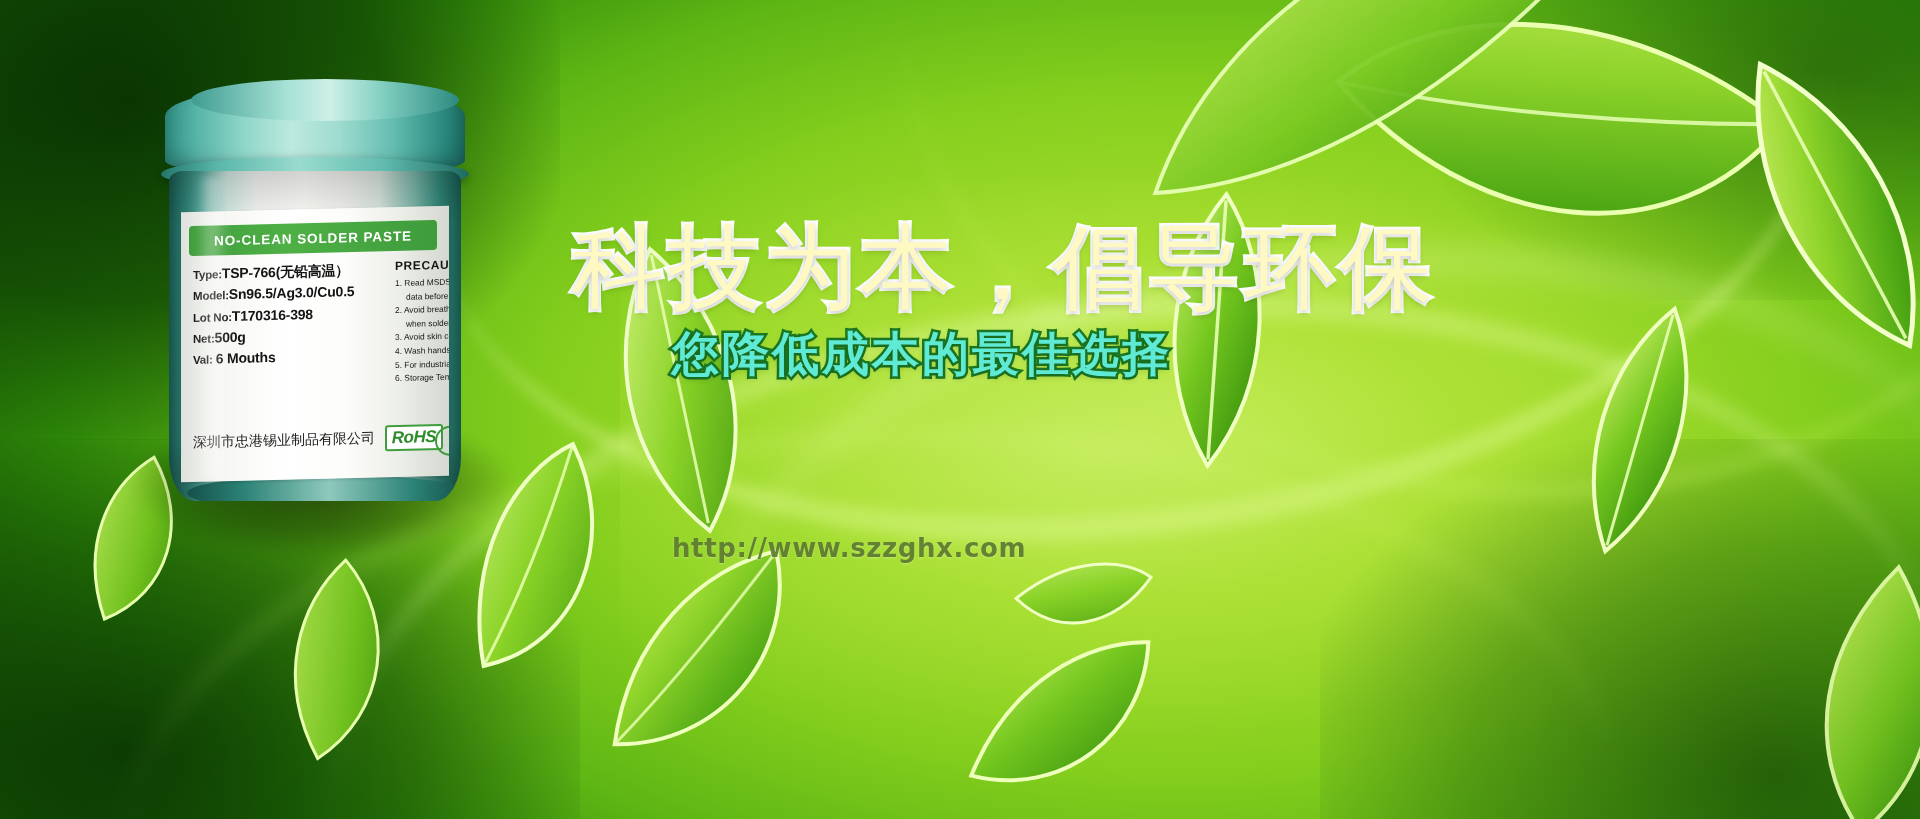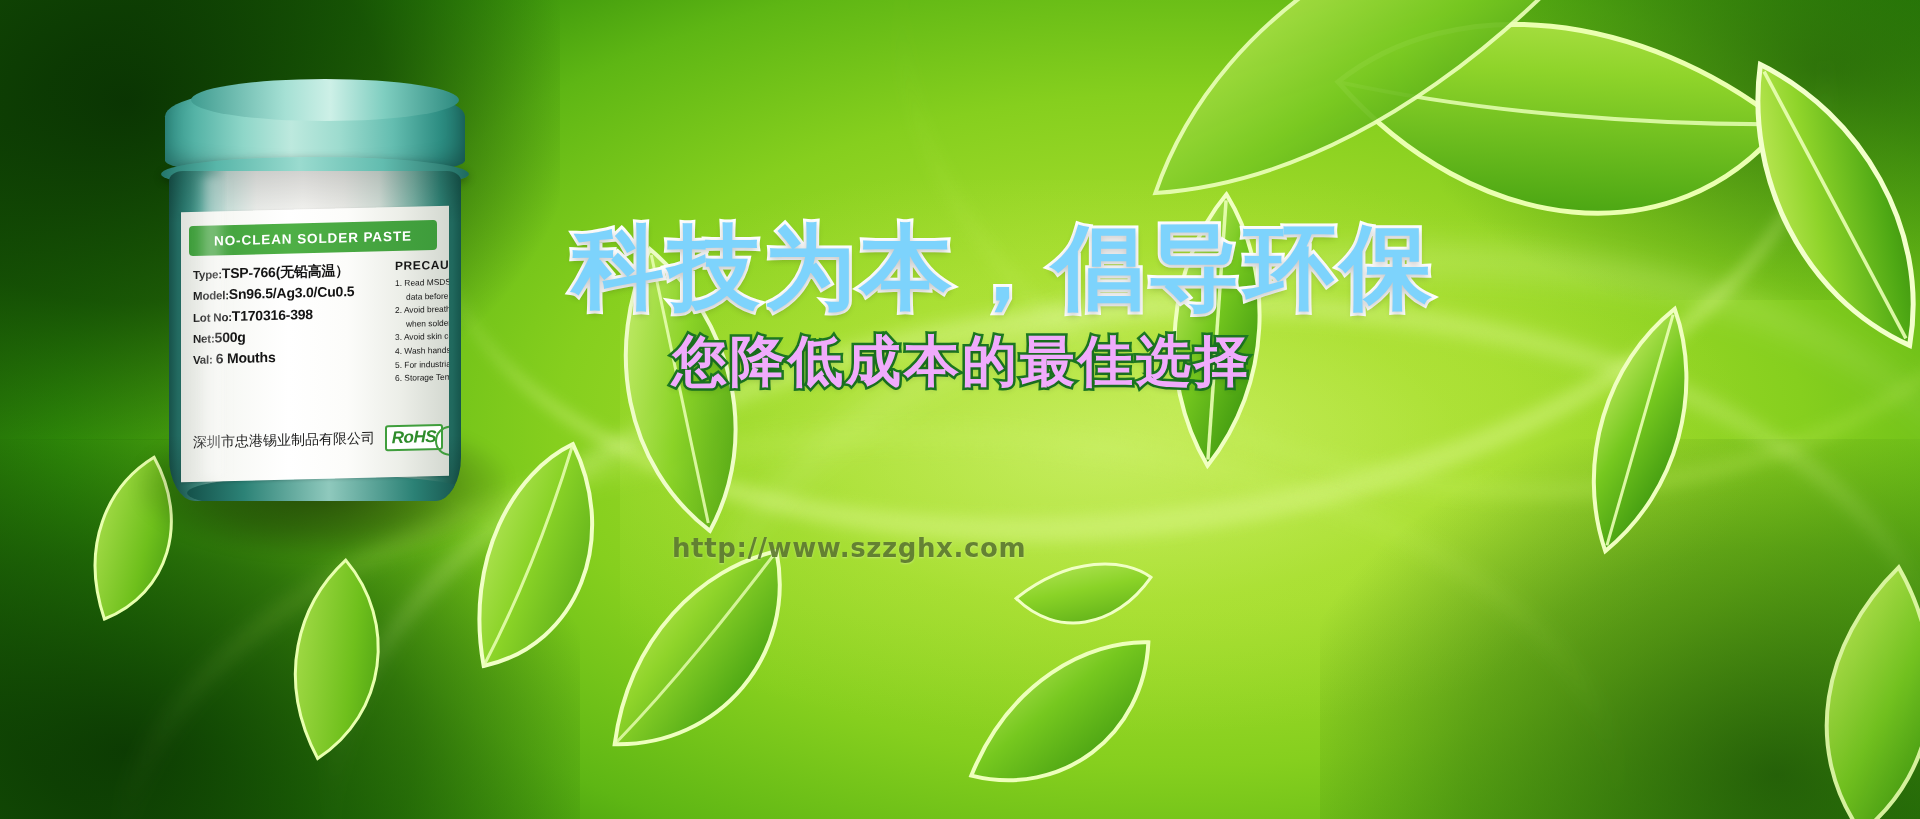--- a/index.html
+++ b/index.html
@@ -171,31 +171,31 @@
   .jar-gloss{
     position:absolute;left:40px;top:92px;width:34px;height:300px;
     background:linear-gradient(90deg, rgba(255,255,255,0) 0%, rgba(255,255,255,.34) 50%, rgba(255,255,255,0) 100%);
     filter:blur(4px);
   }
 
   
   #headline{
     position:absolute;left:572px;top:222px;
     font-family:"DejaVu Sans", sans-serif;
-    font-size:92px;font-weight:bold;line-height:1;
-    color:#7dd3fc;letter-spacing:4px;white-space:nowrap;
+    font-size:92px;font-weight:normal;line-height:1;
+    color:#fef9c3;letter-spacing:4px;white-space:nowrap;
     -webkit-text-stroke:6px #ffffff;
     paint-order:stroke fill;
     text-shadow:0 3px 7px rgba(0,0,0,.22);
   }
   #subhead{
     position:absolute;left:672px;top:334px;
-    font-family:Liberation Sans, sans-serif;
-    font-size:55px;font-weight:bold;line-height:1;
-    color:#f0abfc;letter-spacing:3px;white-space:nowrap;
+    font-family:Liberation Mono, monospace;
+    font-size:47px;font-weight:bold;line-height:1;
+    color:#5eead4;letter-spacing:3px;white-space:nowrap;
     -webkit-text-stroke:5px #1c7a22;
     paint-order:stroke fill;
     text-shadow:0 2px 6px rgba(0,0,0,.20);
   }
   #url{
     position:absolute;left:672px;top:533px;
     font-family:"DejaVu Sans", sans-serif;
     font-size:26px;font-weight:bold;color:#5e7a32;
     letter-spacing:.6px;white-space:nowrap;
     text-shadow:0 1px 2px rgba(255,255,255,.30);

